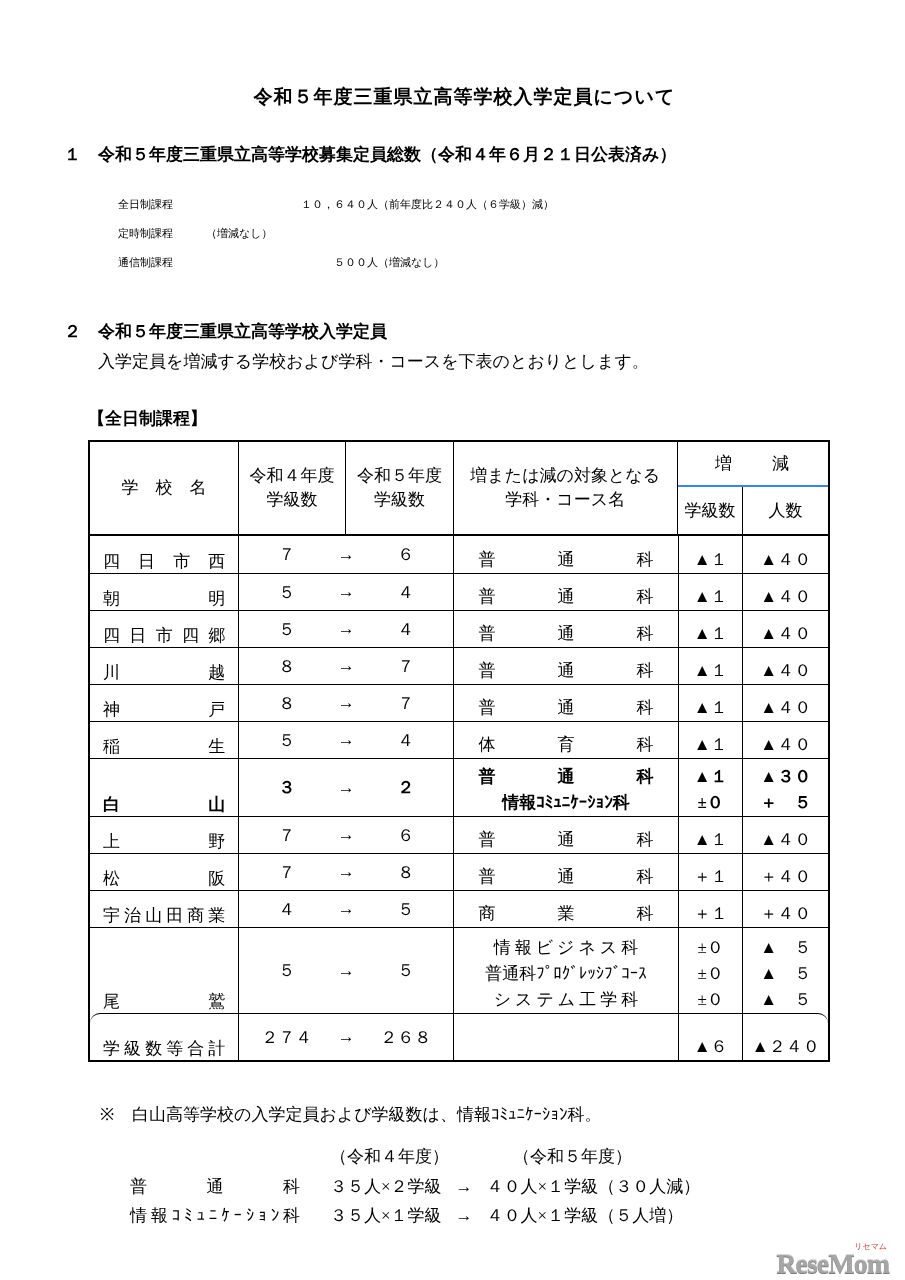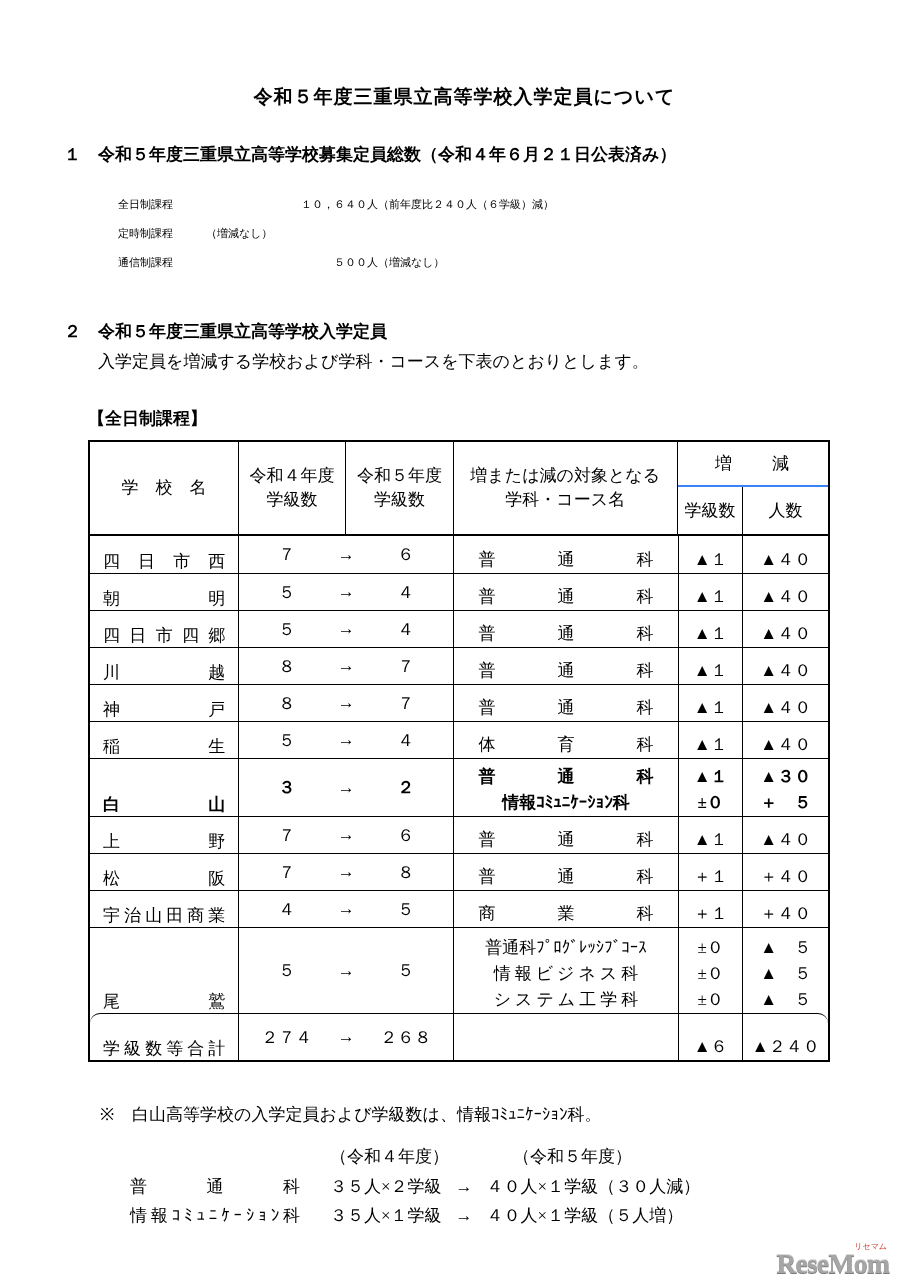--- a/index.html
+++ b/index.html
@@ -360,24 +360,24 @@
       <div class="td td-school b-r">
           <span class="jname">尾鷲</span>
         </div>
       <div class="td td-classes b-r">
         <span class="num">５</span>
         <span class="arr">→</span>
         <span class="num">５</span>
       </div>
       <div class="td w-course b-r">
         <div class="subline">
+            <span class="cname spread">情報ビジネス科</span>
+          </div>
+        <div class="subline">
             <span class="cname plain">普通科ﾌﾟﾛｸﾞﾚｯｼﾌﾞｺｰｽ</span>
-          </div>
-        <div class="subline">
-            <span class="cname spread">情報ビジネス科</span>
           </div>
         <div class="subline">
             <span class="cname spread">システム工学科</span>
           </div>
       </div>
       <div class="td w-cc b-r">
         <div class="subline">±０</div>
         <div class="subline">±０</div>
         <div class="subline">±０</div>
       </div>

